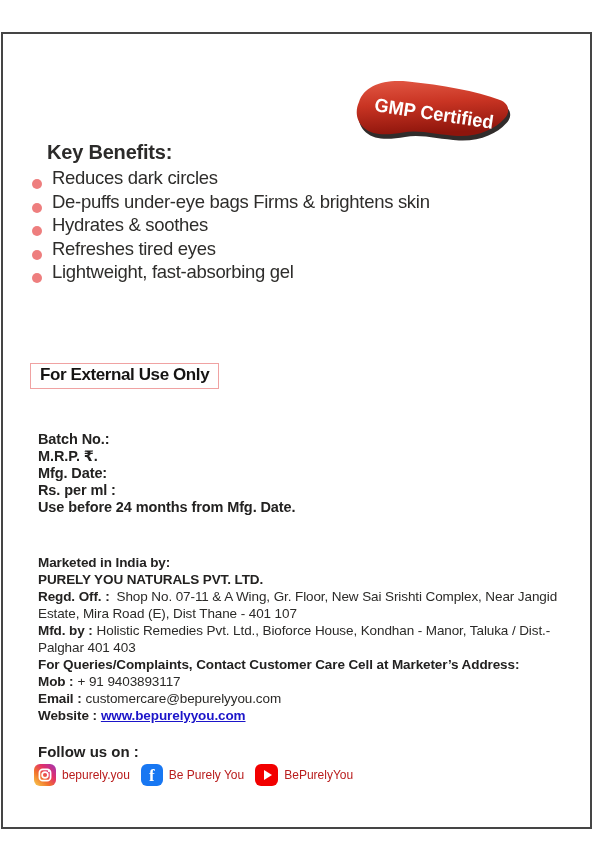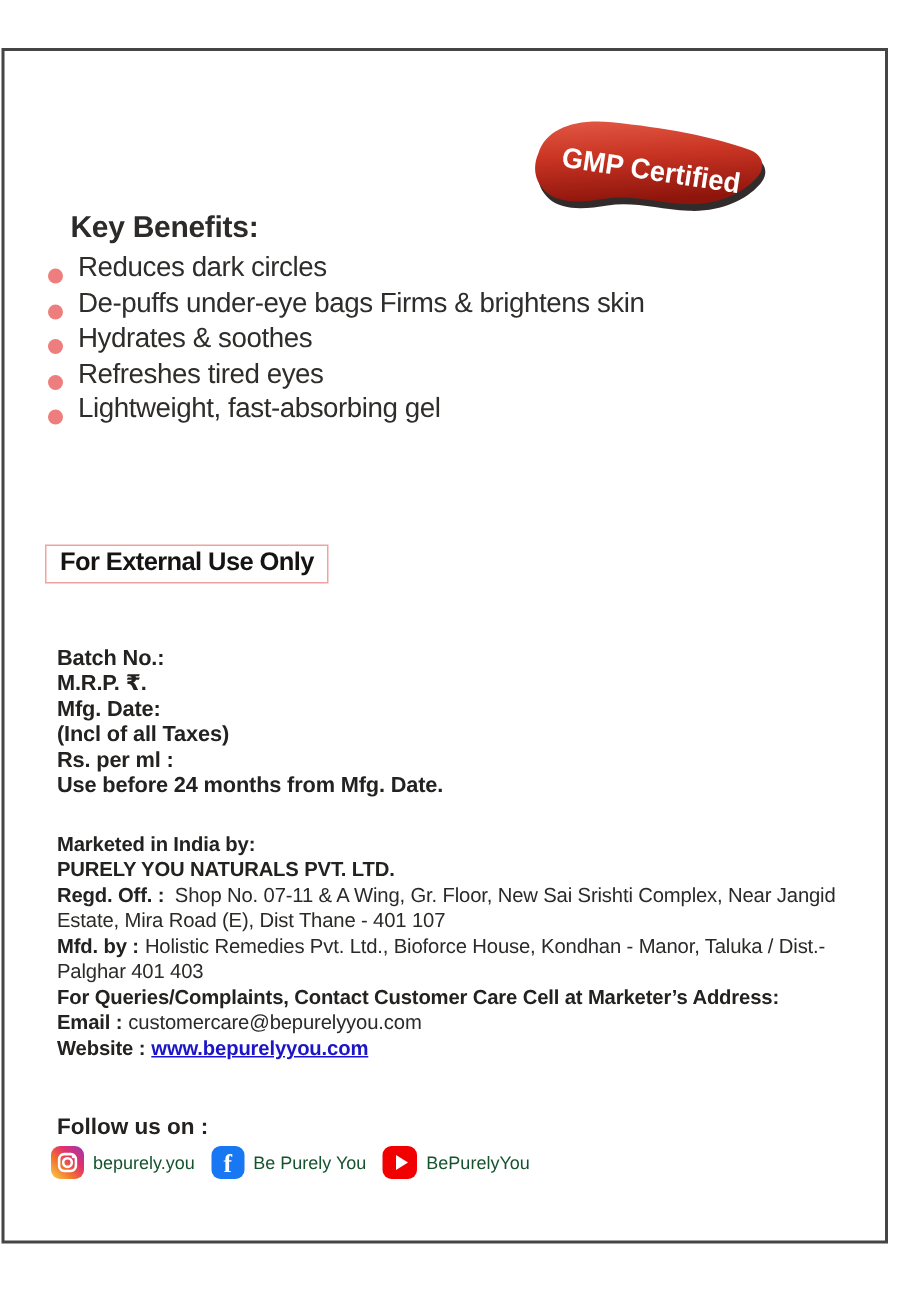--- a/index.html
+++ b/index.html
@@ -58,21 +58,21 @@
   
   .follow-heading{
     position:absolute; left:38px; top:743px;
     font-size:15px; font-weight:bold; color:#232221;
   }
   .social-row{
     position:absolute; left:34px; top:764px;
     display:flex; align-items:center;
   }
   .social-item{display:flex; align-items:center; margin-right:11px;}
-  .social-label{font-size:12px; color:#14532d; margin-left:6px; white-space:nowrap;}
+  .social-label{font-size:12px; color:#b91c1c; margin-left:6px; white-space:nowrap;}
   .fb-icon{
     width:22px; height:22px; border-radius:6px;
     background:var(--facebook-blue,#1877f2);
     display:flex; align-items:flex-end; justify-content:center;
     color:#ffffff; font-weight:bold; font-size:17px; line-height:20px;
     font-family:"Liberation Serif","DejaVu Serif",serif;
     overflow:hidden;
   }
   .yt-icon{
     width:23px; height:22px; border-radius:6px;
@@ -132,31 +132,31 @@
       <span class="benefit-text">Lightweight, fast-absorbing gel</span>
     </div>
   </div>
 
   <div class="warning-box">For External Use Only</div>
 
   <div class="batch-block">
     <p>Batch No.:</p>
     <p>M.R.P. ₹.</p>
     <p>Mfg. Date:</p>
-    <p>(Incl of all Taxes)</p>
     <p>Rs. per ml :</p>
     <p>Use before 24 months from Mfg. Date.</p>
   </div>
 
   <div class="marketed-block">
     <p class="bold-line">Marketed in India by:</p>
     <p class="bold-line">PURELY YOU NATURALS PVT. LTD.</p>
     <p><span class="lbl lbl-wide">Regd. Off. :</span><span>Shop No. 07-11 &amp; A Wing, Gr. Floor, New Sai Srishti Complex, Near Jangid Estate, Mira Road (E), Dist Thane - 401 107</span></p>
     <p><span class="lbl">Mfd. by :</span><span>Holistic Remedies Pvt. Ltd., Bioforce House, Kondhan - Manor, Taluka / Dist.- Palghar 401 403</span></p>
     <p class="bold-line">For Queries/Complaints, Contact Customer Care Cell at Marketer’s Address:</p>
+    <p><span class="lbl">Mob :</span><span>+ 91 9403893117</span></p>
     <p><span class="lbl">Email :</span><span>customercare@bepurelyyou.com</span></p>
     <p><span class="lbl">Website :</span><a class="website-link">www.bepurelyyou.com</a></p>
   </div>
 
   <div class="follow-heading">Follow us on :</div>
   <div class="social-row">
 
     <div class="social-item">
       <svg width="22" height="22" viewBox="0 0 22 22">
         <defs>

